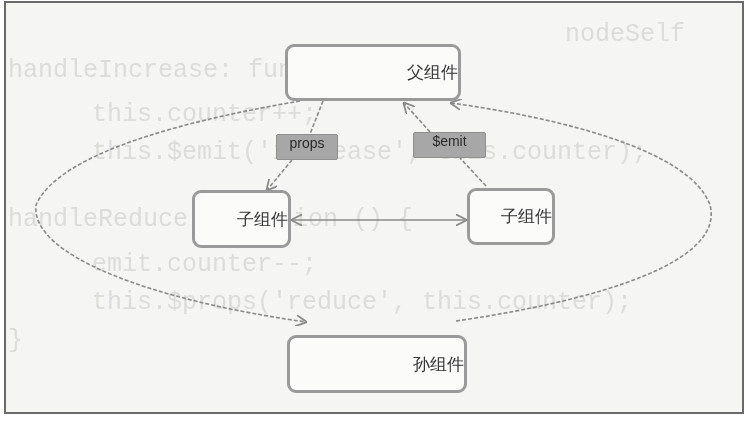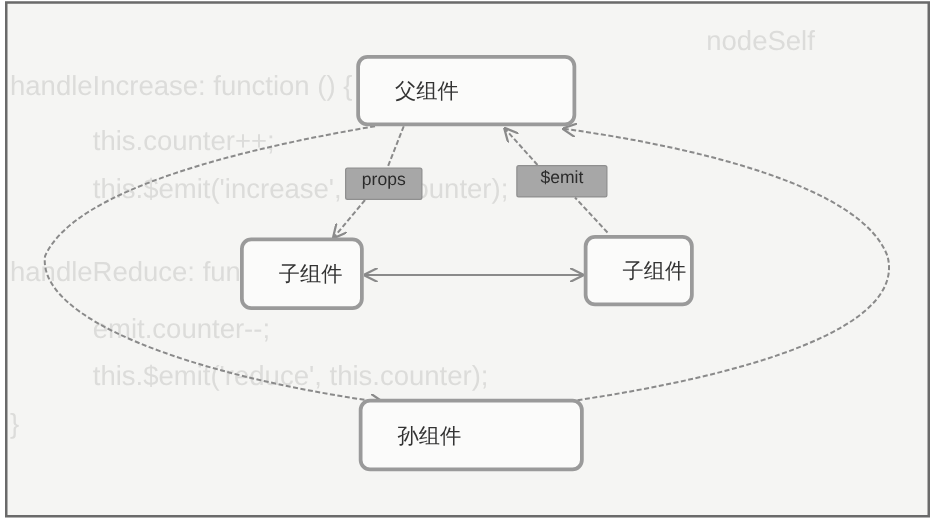--- a/index.html
+++ b/index.html
@@ -1,34 +1,34 @@
 <!DOCTYPE html>
 <html><head>
 <meta charset="utf-8">
 <style>
   html, body { margin:0; padding:0; }
   body { width:752px; height:421px; background:#ffffff; position:relative; overflow:hidden; font-family:"DejaVu Sans", sans-serif; }
   .frame { position:absolute; left:4px; top:1px; width:740px; height:413px; border:2px solid #6a6a6a; background:#f5f5f3; box-sizing:border-box; }
-  .ghost { position:absolute; font-family:Liberation Sans, sans-serif; font-size:22px; color:#dcdcda; white-space:pre; }
+  .ghost { position:absolute; font-family:Liberation Mono, monospace; font-size:25px; color:#dcdcda; white-space:pre; }
   svg.links { position:absolute; left:0; top:0; }
-  .node { position:absolute; box-sizing:border-box; border:3px solid #9a9a9a; border-radius:9px; background:#fbfbfa; display:flex; align-items:center; justify-content:flex-start; font-size:17px; color:#333;padding-left:28px; }
+  .node { position:absolute; box-sizing:border-box; border:3px solid #9a9a9a; border-radius:9px; background:#fbfbfa; display:flex; align-items:center; justify-content:flex-end; font-size:17px; color:#333; }
   .tag { position:absolute; box-sizing:border-box; background:#a7a7a7; border:1px solid #8f8f8f; border-radius:2px; display:flex; align-items:flex-start; justify-content:center; font-family:"Liberation Sans", sans-serif; font-size:14px; color:#2b2b2b; }
 </style>
 </head>
 <body>
 
 <div class="frame"></div>
 
 <div class="ghost" style="left:565px;top:20px;">nodeSelf</div>
 <div class="ghost" style="left:8px;top:56px;">handleIncrease: function () {</div>
 <div class="ghost" style="left:62px;top:100px;">  this.counter++;</div>
 <div class="ghost" style="left:62px;top:138px;">  this.$emit('increase', this.counter);</div>
 <div class="ghost" style="left:8px;top:205px;">handleReduce: function () {</div>
 <div class="ghost" style="left:62px;top:250px;">  emit.counter--;</div>
-<div class="ghost" style="left:62px;top:288px;">  this.$emit('reduce', this.counter);</div>
+<div class="ghost" style="left:62px;top:288px;">  this.$props('reduce', this.counter);</div>
 <div class="ghost" style="left:8px;top:326px;">}</div>
 
 <svg class="links" width="752" height="421" viewBox="0 0 752 421">
   <defs>
     <marker id="arr" viewBox="0 0 10 10" refX="9" refY="5" markerWidth="7" markerHeight="7" orient="auto-start-reverse">
       <path d="M0,0 L10,5 L0,10" fill="none" stroke="#8a8a8a" stroke-width="1.6"></path>
     </marker>
   </defs>
   <g fill="none" stroke="#8a8a8a" stroke-width="1.6">
 
@@ -51,21 +51,21 @@
 </div>
 
 <div class="node" style="left:192px;top:190px;width:99px;height:58px;">
   <span>子组件</span>
 </div>
 
 <div class="node" style="left:467px;top:188px;width:88px;height:57px;">
   <span>子组件</span>
 </div>
 
-<div class="node" style="left:287px;top:319px;width:180px;height:58px;">
+<div class="node" style="left:287px;top:335px;width:180px;height:58px;">
   <span>孙组件</span>
 </div>
 
 <div class="tag" style="left:276px;top:134px;width:62px;height:26px;">
   <span>props</span>
 </div>
 
 <div class="tag" style="left:413px;top:132px;width:73px;height:26px;">
   <span>$emit</span>
 </div>

